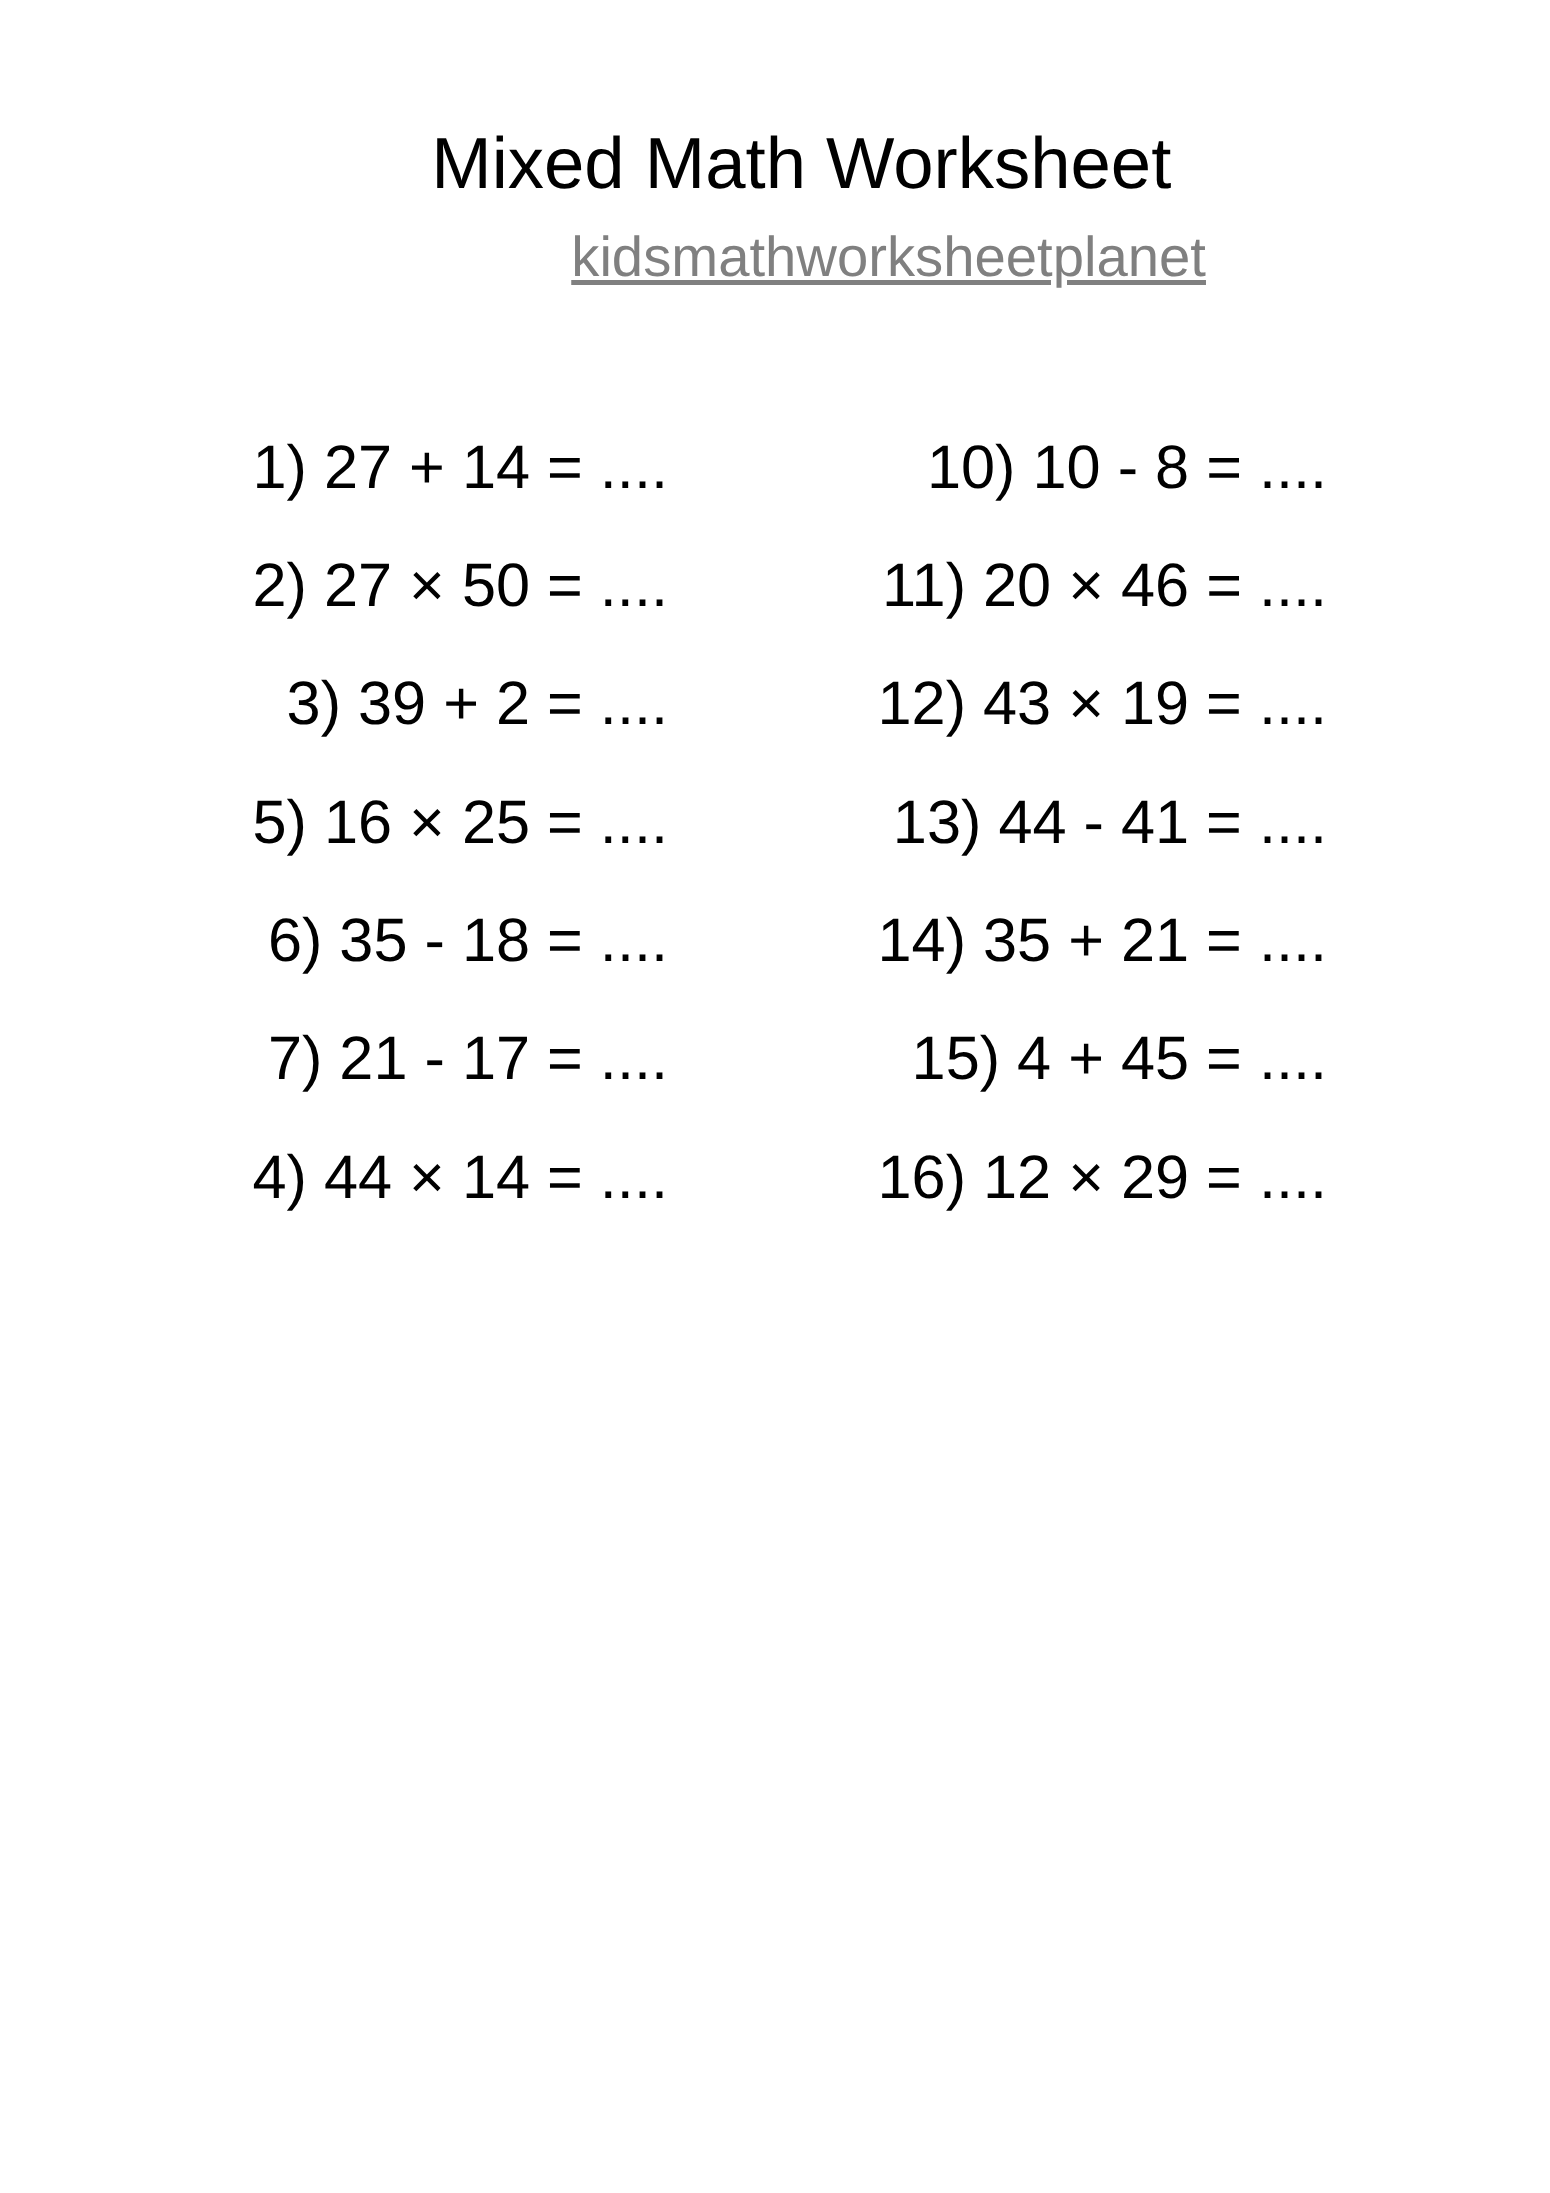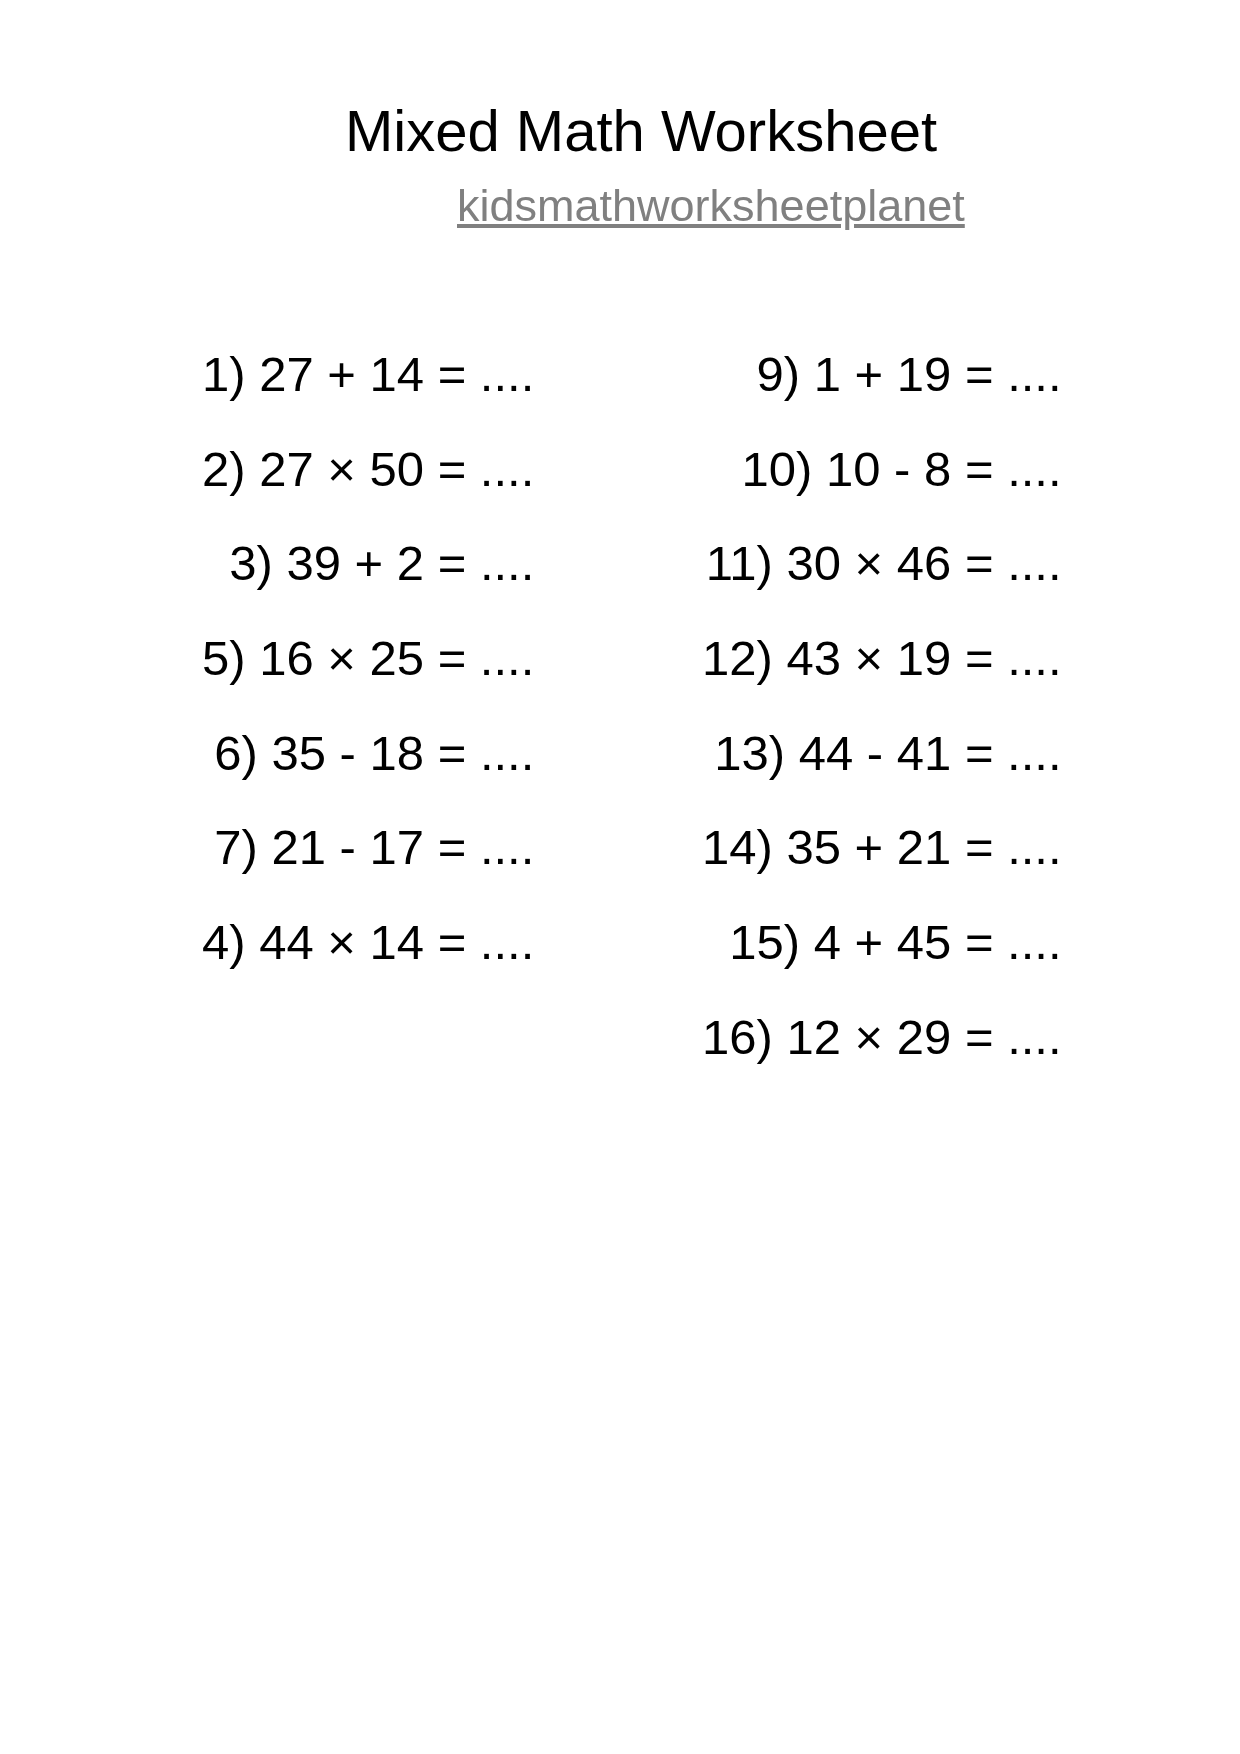--- a/index.html
+++ b/index.html
@@ -69,22 +69,21 @@
     <div class="problem">1) 27 + 14 = ....</div>
     <div class="problem">2) 27 × 50 = ....</div>
     <div class="problem">3) 39 + 2 = ....</div>
     <div class="problem">5) 16 × 25 = ....</div>
     <div class="problem">6) 35 - 18 = ....</div>
     <div class="problem">7) 21 - 17 = ....</div>
     <div class="problem">4) 44 × 14 = ....</div>
   </div>
 
   <div class="column col-right">
-    <div class="problem">9) 1 + 19 = ....</div>
     <div class="problem">10) 10 - 8 = ....</div>
-    <div class="problem">11) 30 × 46 = ....</div>
+    <div class="problem">11) 20 × 46 = ....</div>
     <div class="problem">12) 43 × 19 = ....</div>
     <div class="problem">13) 44 - 41 = ....</div>
     <div class="problem">14) 35 + 21 = ....</div>
     <div class="problem">15) 4 + 45 = ....</div>
     <div class="problem">16) 12 × 29 = ....</div>
   </div>
 </div>
 
 </body></html>

